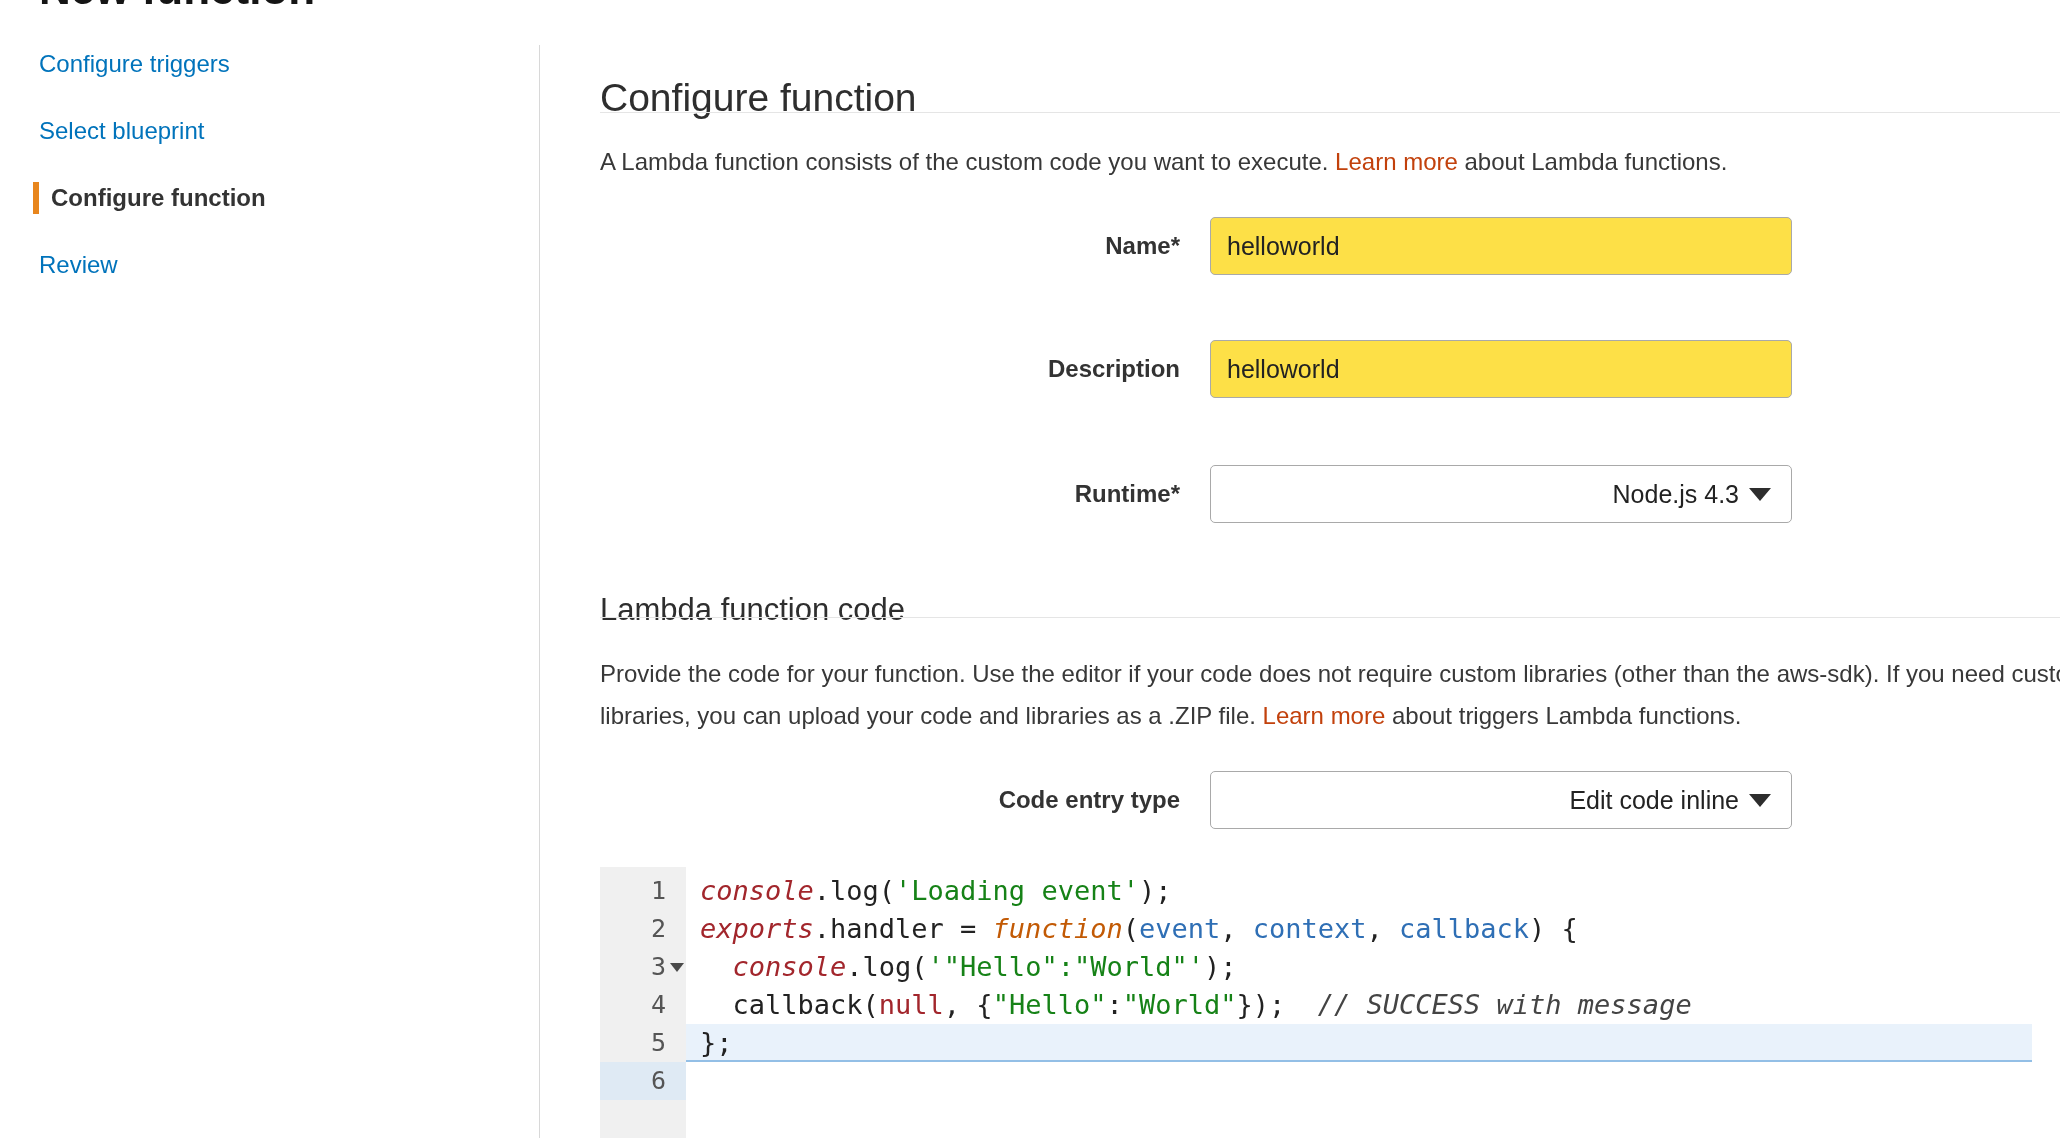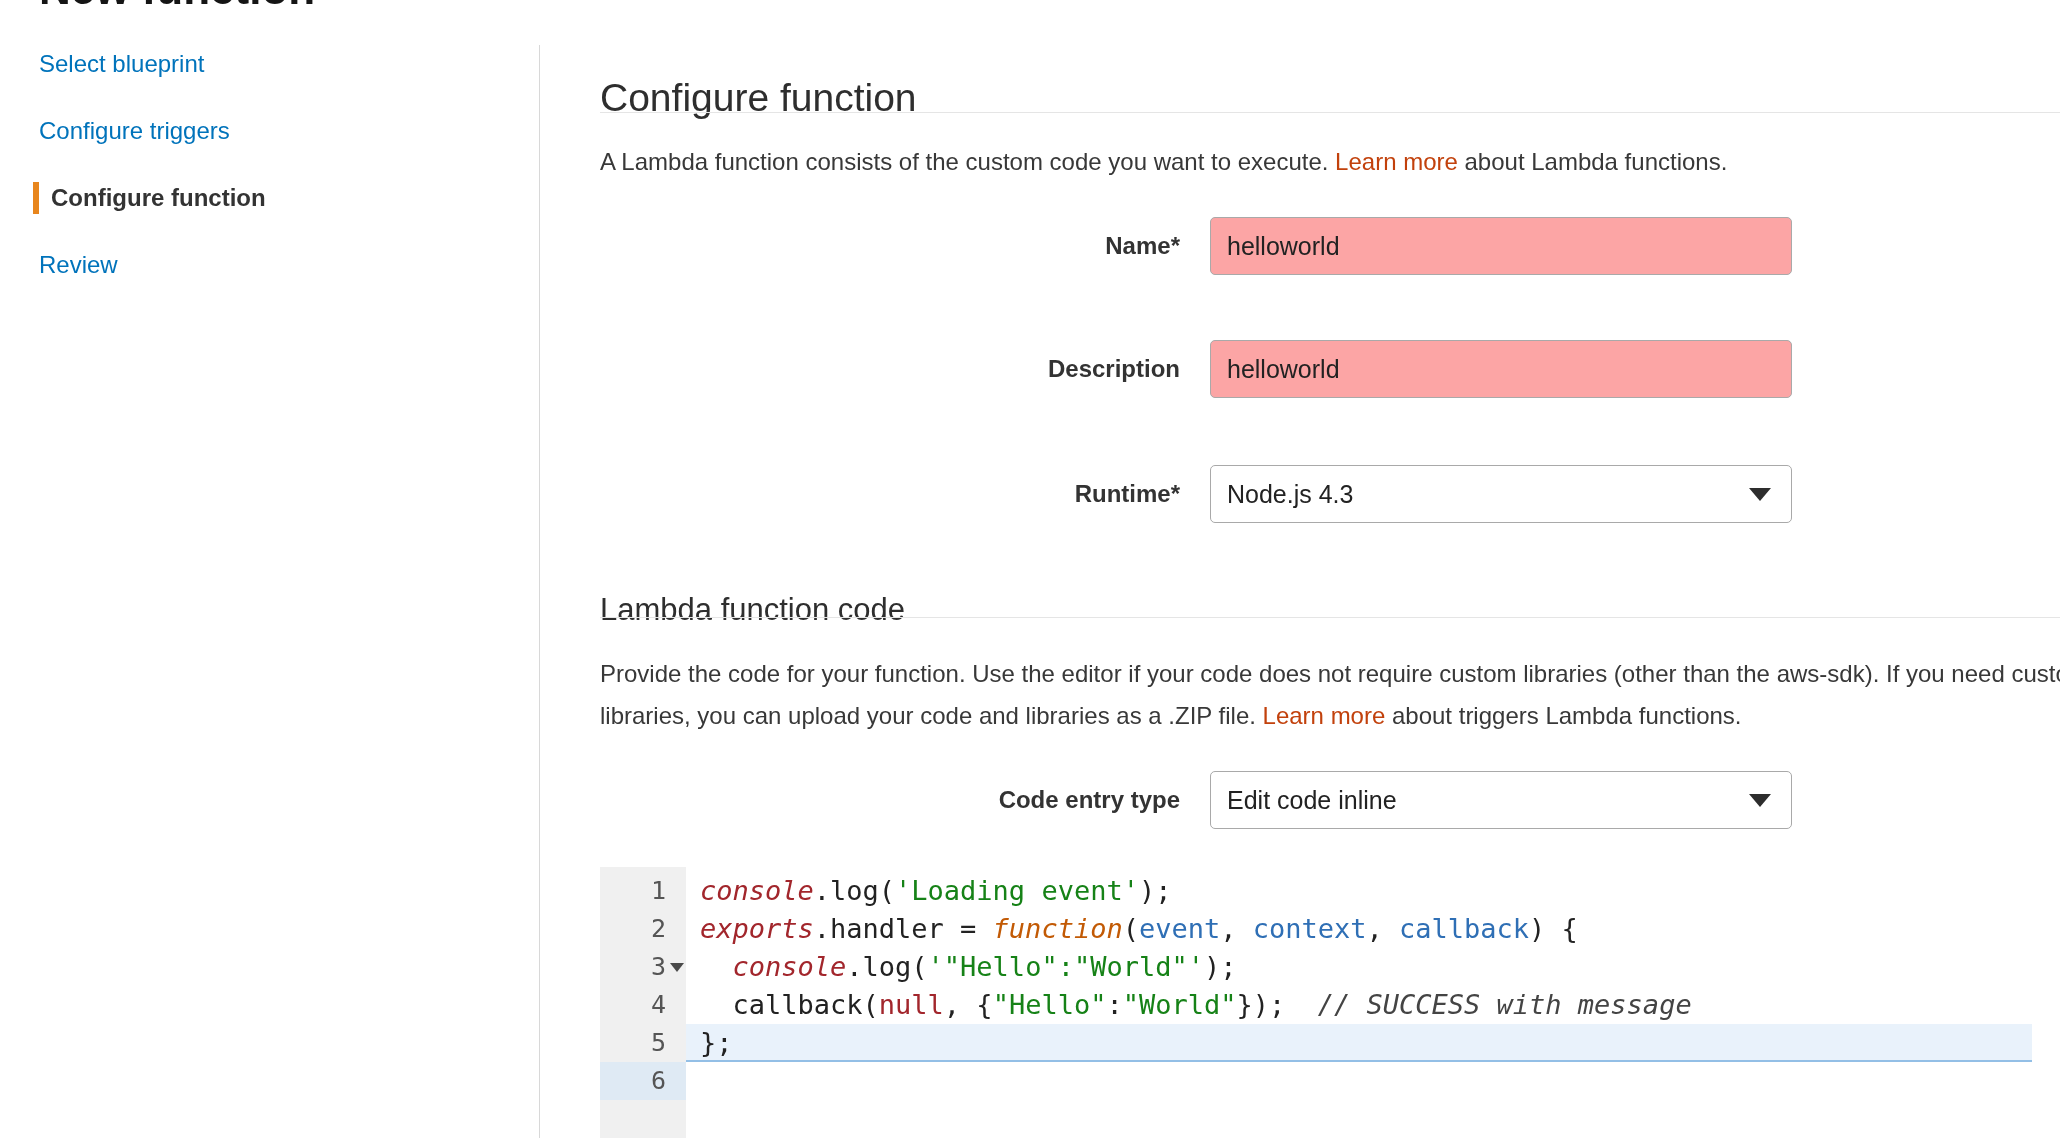--- a/index.html
+++ b/index.html
@@ -26,22 +26,22 @@
   .intro{top:124px;}
   .desc1{top:636px;}
   .desc2{top:678px;}
   .link{color:#c2410c;text-decoration:none;cursor:pointer;}
 
   
   .row{position:absolute;left:600px;height:58px;}
   .row-name{top:217px;} .row-desc{top:340px;} .row-runtime{top:465px;} .row-entry{top:771px;}
   .lbl{position:absolute;left:0;top:0;width:580px;height:58px;line-height:58px;text-align:right;font-weight:700;font-size:24px;color:#333;}
   .ctl{position:absolute;left:610px;top:0;}
-  .text-input{width:582px;height:58px;box-sizing:border-box;border:1px solid #a9a9a9;border-radius:5px;padding:0 16px;font-size:25px;color:#222;background:#fca5a5;font-family:inherit;}
-  .select{width:582px;height:58px;box-sizing:border-box;border:1px solid #a9a9a9;border-radius:5px;background:#fff;position:relative;display:flex;align-items:center;padding:0 52px 0 16px;font-size:25px;color:#222;cursor:pointer;}
+  .text-input{width:582px;height:58px;box-sizing:border-box;border:1px solid #a9a9a9;border-radius:5px;padding:0 16px;font-size:25px;color:#222;background:#fde047;font-family:inherit;}
+  .select{width:582px;height:58px;box-sizing:border-box;border:1px solid #a9a9a9;border-radius:5px;background:#fff;position:relative;display:flex;align-items:center;padding:0 52px 0 16px;font-size:25px;color:#222;cursor:pointer;justify-content:flex-end;}
   .caret{position:absolute;right:20px;top:50%;margin-top:-6px;width:0;height:0;border-left:11px solid transparent;border-right:11px solid transparent;border-top:13px solid #2d2d2d;}
 
   
   .editor{position:absolute;left:600px;top:867px;width:1432px;bottom:0;background:#fff;}
   .gutter{position:absolute;left:0;top:0;bottom:0;width:86px;background:#f0f0f0;padding-top:5px;box-sizing:border-box;}
   .gutter-cell{height:38px;line-height:38px;text-align:right;padding-right:20px;font-family:"DejaVu Sans Mono",monospace;font-size:25px;color:#555;position:relative;box-sizing:border-box;}
   .gutter-cell.active{background:#dfeaf4;}
   .fold{position:absolute;right:2px;top:15px;width:0;height:0;border-left:7px solid transparent;border-right:7px solid transparent;border-top:9px solid #4a4a4a;cursor:pointer;}
   .code{position:absolute;left:86px;top:0;right:0;bottom:0;padding-top:5px;overflow:hidden;}
   .code-line{height:38px;line-height:38px;padding-left:14px;font-family:"DejaVu Sans Mono",monospace;font-size:27px;white-space:pre;color:#222;box-sizing:border-box;}
@@ -57,22 +57,22 @@
 </head>
 <body>
 
 <div class="page">
 
   <div class="clipped-title-wrap">
     <div class="clipped-title">New function</div>
   </div>
 
   <nav class="sidebar" id="sidebar">
+      <div class="side-item">Configure triggers</div>
       <div class="side-item">Select blueprint</div>
-      <div class="side-item">Configure triggers</div>
       <div class="side-item active">Configure function</div>
       <div class="side-item">Review</div>
     </nav>
 
   <div class="vdivider"></div>
 
   <h1 class="h1">Configure function</h1>
   <div class="hr hr1"></div>
 
   <p class="para intro"><span>A Lambda function consists of the custom code you want to execute. </span><a class="link">Learn more</a><span> about Lambda functions.</span></p>

